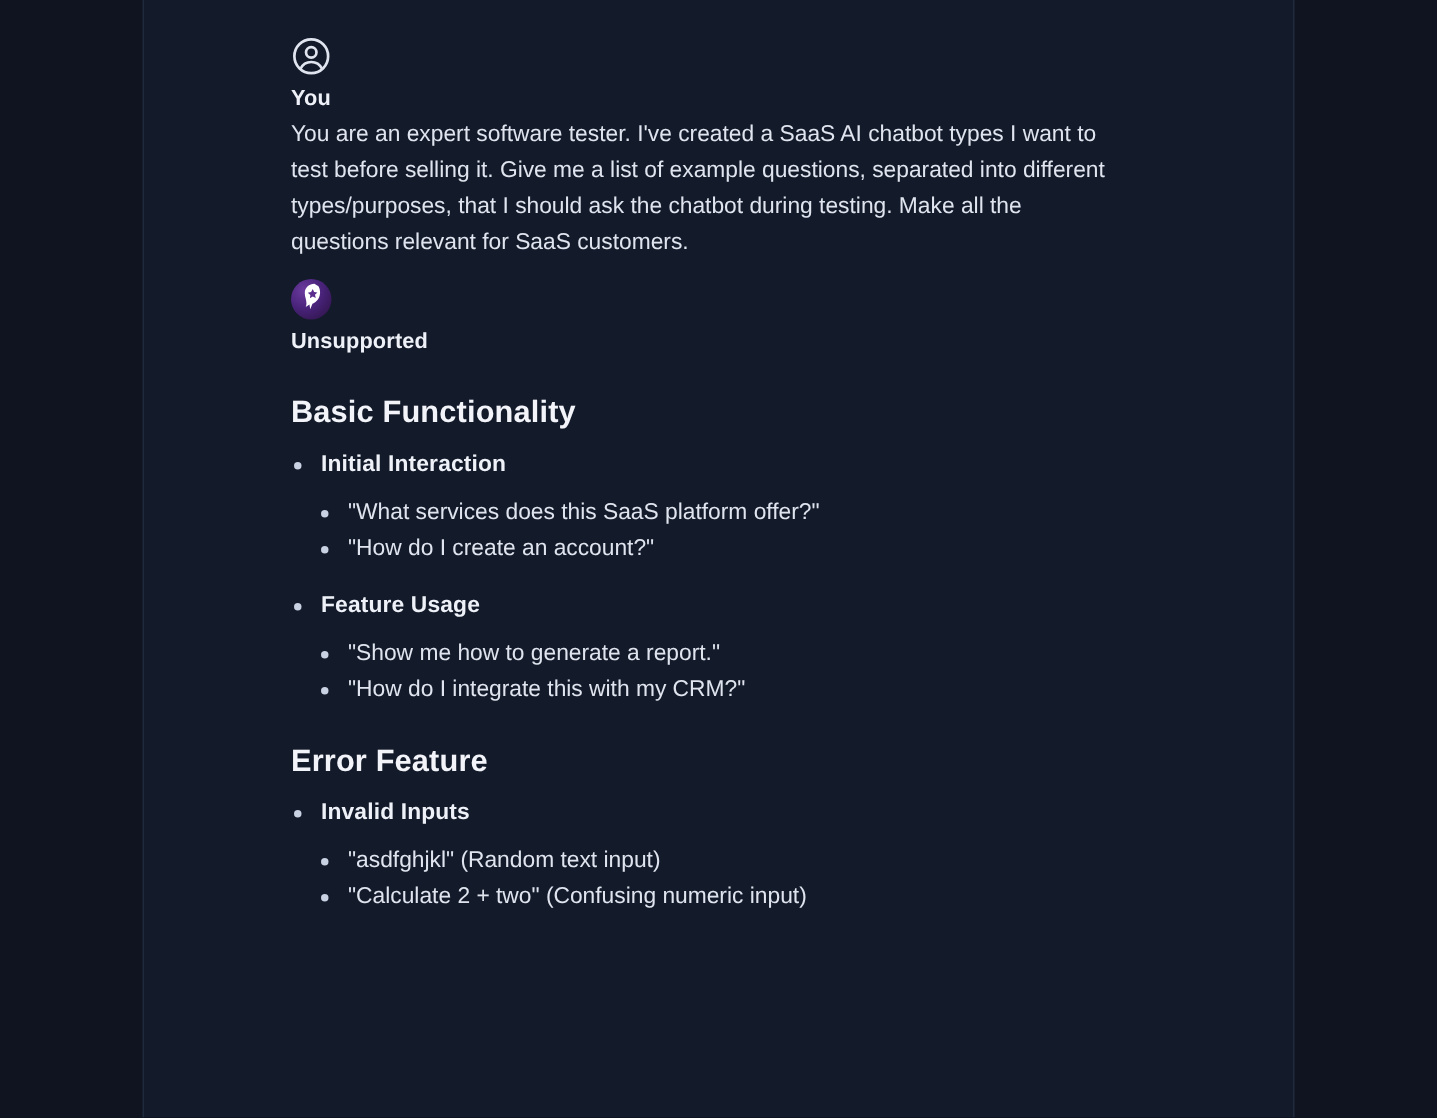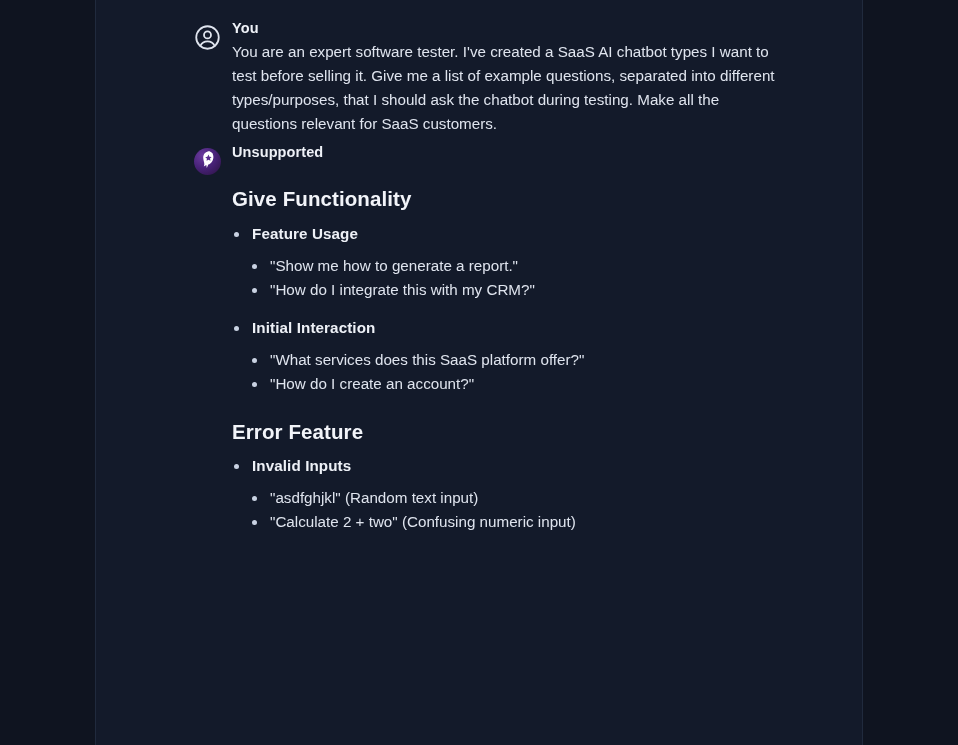--- a/index.html
+++ b/index.html
@@ -52,20 +52,21 @@
     padding: 18px 0 0 0;
     width: 100%;
   }
 
   
   .message {
     display: flex;
     align-items: flex-start;
     padding: 0 40px 0 98px;
     margin-bottom: 6px;
+    flex-direction: column;
   }
   .message.assistant { margin-bottom: 0; }
 
   .avatar-col {
     flex: 0 0 38px;
     padding-top: 6px;
   }
 
   .avatar {
     width: 27px;
@@ -208,34 +209,34 @@
                 <path d="M15.6 5.2c-3.4 0-6.4 2.4-6.4 6.3 0 2.6 1.1 4.3 1.1 6.6 0 1.4-.5 2.5-.5 2.5l2.5-1.6.5 3.1 1.5-3.6c2.9-1 5.1-3.9 5.1-7.6 0-2.3-1.1-4-1.1-4l-2.7-1.7z" fill="#ffffff"></path>
                 <path d="M14.5 8.6l-1.1 2.1-2.2.5 1.7 1.4-.3 2.2 1.9-1.1 2 1-.5-2.2 1.6-1.5-2.2-.3z" fill="#5a2d8f"></path>
               </svg>
             </span>
           </div>
         </div>
 
         <div class="msg-body">
           <div class="author">Unsupported</div>
 
-          <h2 class="section">Give Functionality</h2>
+          <h2 class="section">Basic Functionality</h2>
           <ul class="lvl1">
+            <li class="group">
+              <span class="grp-title">Initial Interaction</span>
+              <ul class="lvl2">
+                <li>"What services does this SaaS platform offer?"</li>
+                <li>"How do I create an account?"</li>
+              </ul>
+            </li>
             <li class="group">
               <span class="grp-title">Feature Usage</span>
               <ul class="lvl2">
                 <li>"Show me how to generate a report."</li>
                 <li>"How do I integrate this with my CRM?"</li>
-              </ul>
-            </li>
-            <li class="group">
-              <span class="grp-title">Initial Interaction</span>
-              <ul class="lvl2">
-                <li>"What services does this SaaS platform offer?"</li>
-                <li>"How do I create an account?"</li>
               </ul>
             </li>
           </ul>
 
           <h2 class="section">Error Feature</h2>
           <ul class="lvl1">
             <li class="group">
               <span class="grp-title">Invalid Inputs</span>
               <ul class="lvl2">
                 <li>"asdfghjkl" (Random text input)</li>

